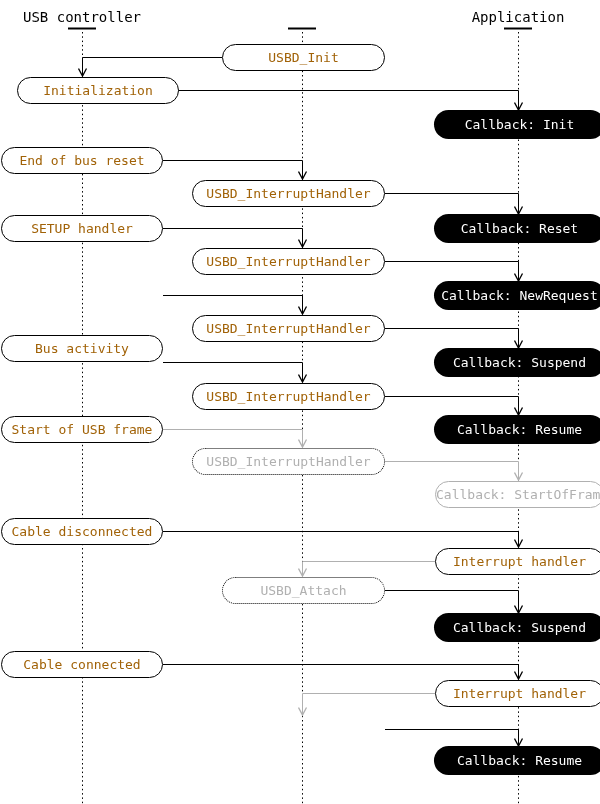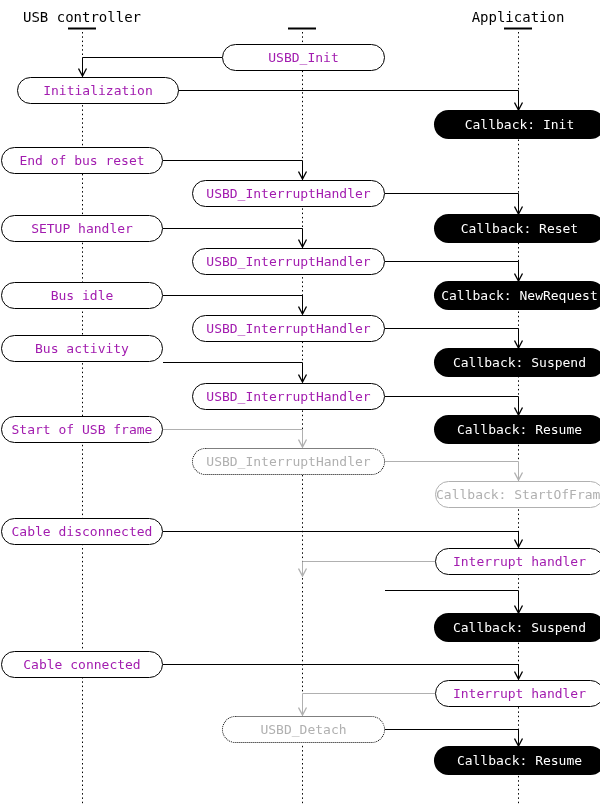--- a/index.html
+++ b/index.html
@@ -23,21 +23,21 @@
   }
   svg.wires { position: absolute; left: 0; top: 0; }
   .node {
     position: absolute;
     height: 27px;
     line-height: 25px;
     box-sizing: border-box;
     border: 1px solid #000000;
     border-radius: 13.5px;
     background: #ffffff;
-    color: #a21caf;
+    color: #a16207;
     text-align: center;
     font-size: 13px;
     white-space: nowrap;
     overflow: hidden;
   }
   .node-black {
     background: #000000;
     border-color: #000000;
     color: #ffffff;
     box-shadow: 0 0 0 1px #000000;
@@ -111,34 +111,33 @@
   <div class="node node-black" style="left:435px;top:103px;width:169px">Callback: Init</div>
 
   <div class="node" style="left:1px;top:139px;width:162px">End of bus reset</div>
   <div class="node" style="left:192px;top:172px;width:193px">USBD_InterruptHandler</div>
   <div class="node node-black" style="left:435px;top:207px;width:169px">Callback: Reset</div>
 
   <div class="node" style="left:1px;top:207px;width:162px">SETUP handler</div>
   <div class="node" style="left:192px;top:240px;width:193px">USBD_InterruptHandler</div>
   <div class="node node-black" style="left:435px;top:274px;width:169px">Callback: NewRequest</div>
 
-  <div class="node" style="left:1px;top:274px;width:162px">Bus idle</div>
   <div class="node" style="left:192px;top:307px;width:193px">USBD_InterruptHandler</div>
   <div class="node node-black" style="left:435px;top:341px;width:169px">Callback: Suspend</div>
 
   <div class="node" style="left:1px;top:327px;width:162px">Bus activity</div>
   <div class="node" style="left:192px;top:375px;width:193px">USBD_InterruptHandler</div>
   <div class="node node-black" style="left:435px;top:408px;width:169px">Callback: Resume</div>
 
   <div class="node" style="left:1px;top:408px;width:162px">Start of USB frame</div>
   <div class="node node-ghost" style="left:192px;top:440px;width:193px">USBD_InterruptHandler</div>
   <div class="node node-gray" style="left:435px;top:473px;width:169px">Callback: StartOfFrame</div>
 
   <div class="node" style="left:1px;top:510px;width:162px">Cable disconnected</div>
   <div class="node" style="left:435px;top:540px;width:169px">Interrupt handler</div>
+  <div class="node node-ghost" style="left:222px;top:569px;width:163px">USBD_Attach</div>
   <div class="node node-black" style="left:435px;top:606px;width:169px">Callback: Suspend</div>
 
   <div class="node" style="left:1px;top:643px;width:162px">Cable connected</div>
   <div class="node" style="left:435px;top:672px;width:169px">Interrupt handler</div>
-  <div class="node node-ghost" style="left:222px;top:708px;width:163px">USBD_Detach</div>
   <div class="node node-black" style="left:435px;top:739px;width:169px">Callback: Resume</div>
 
 </div>
 
 </body></html>

